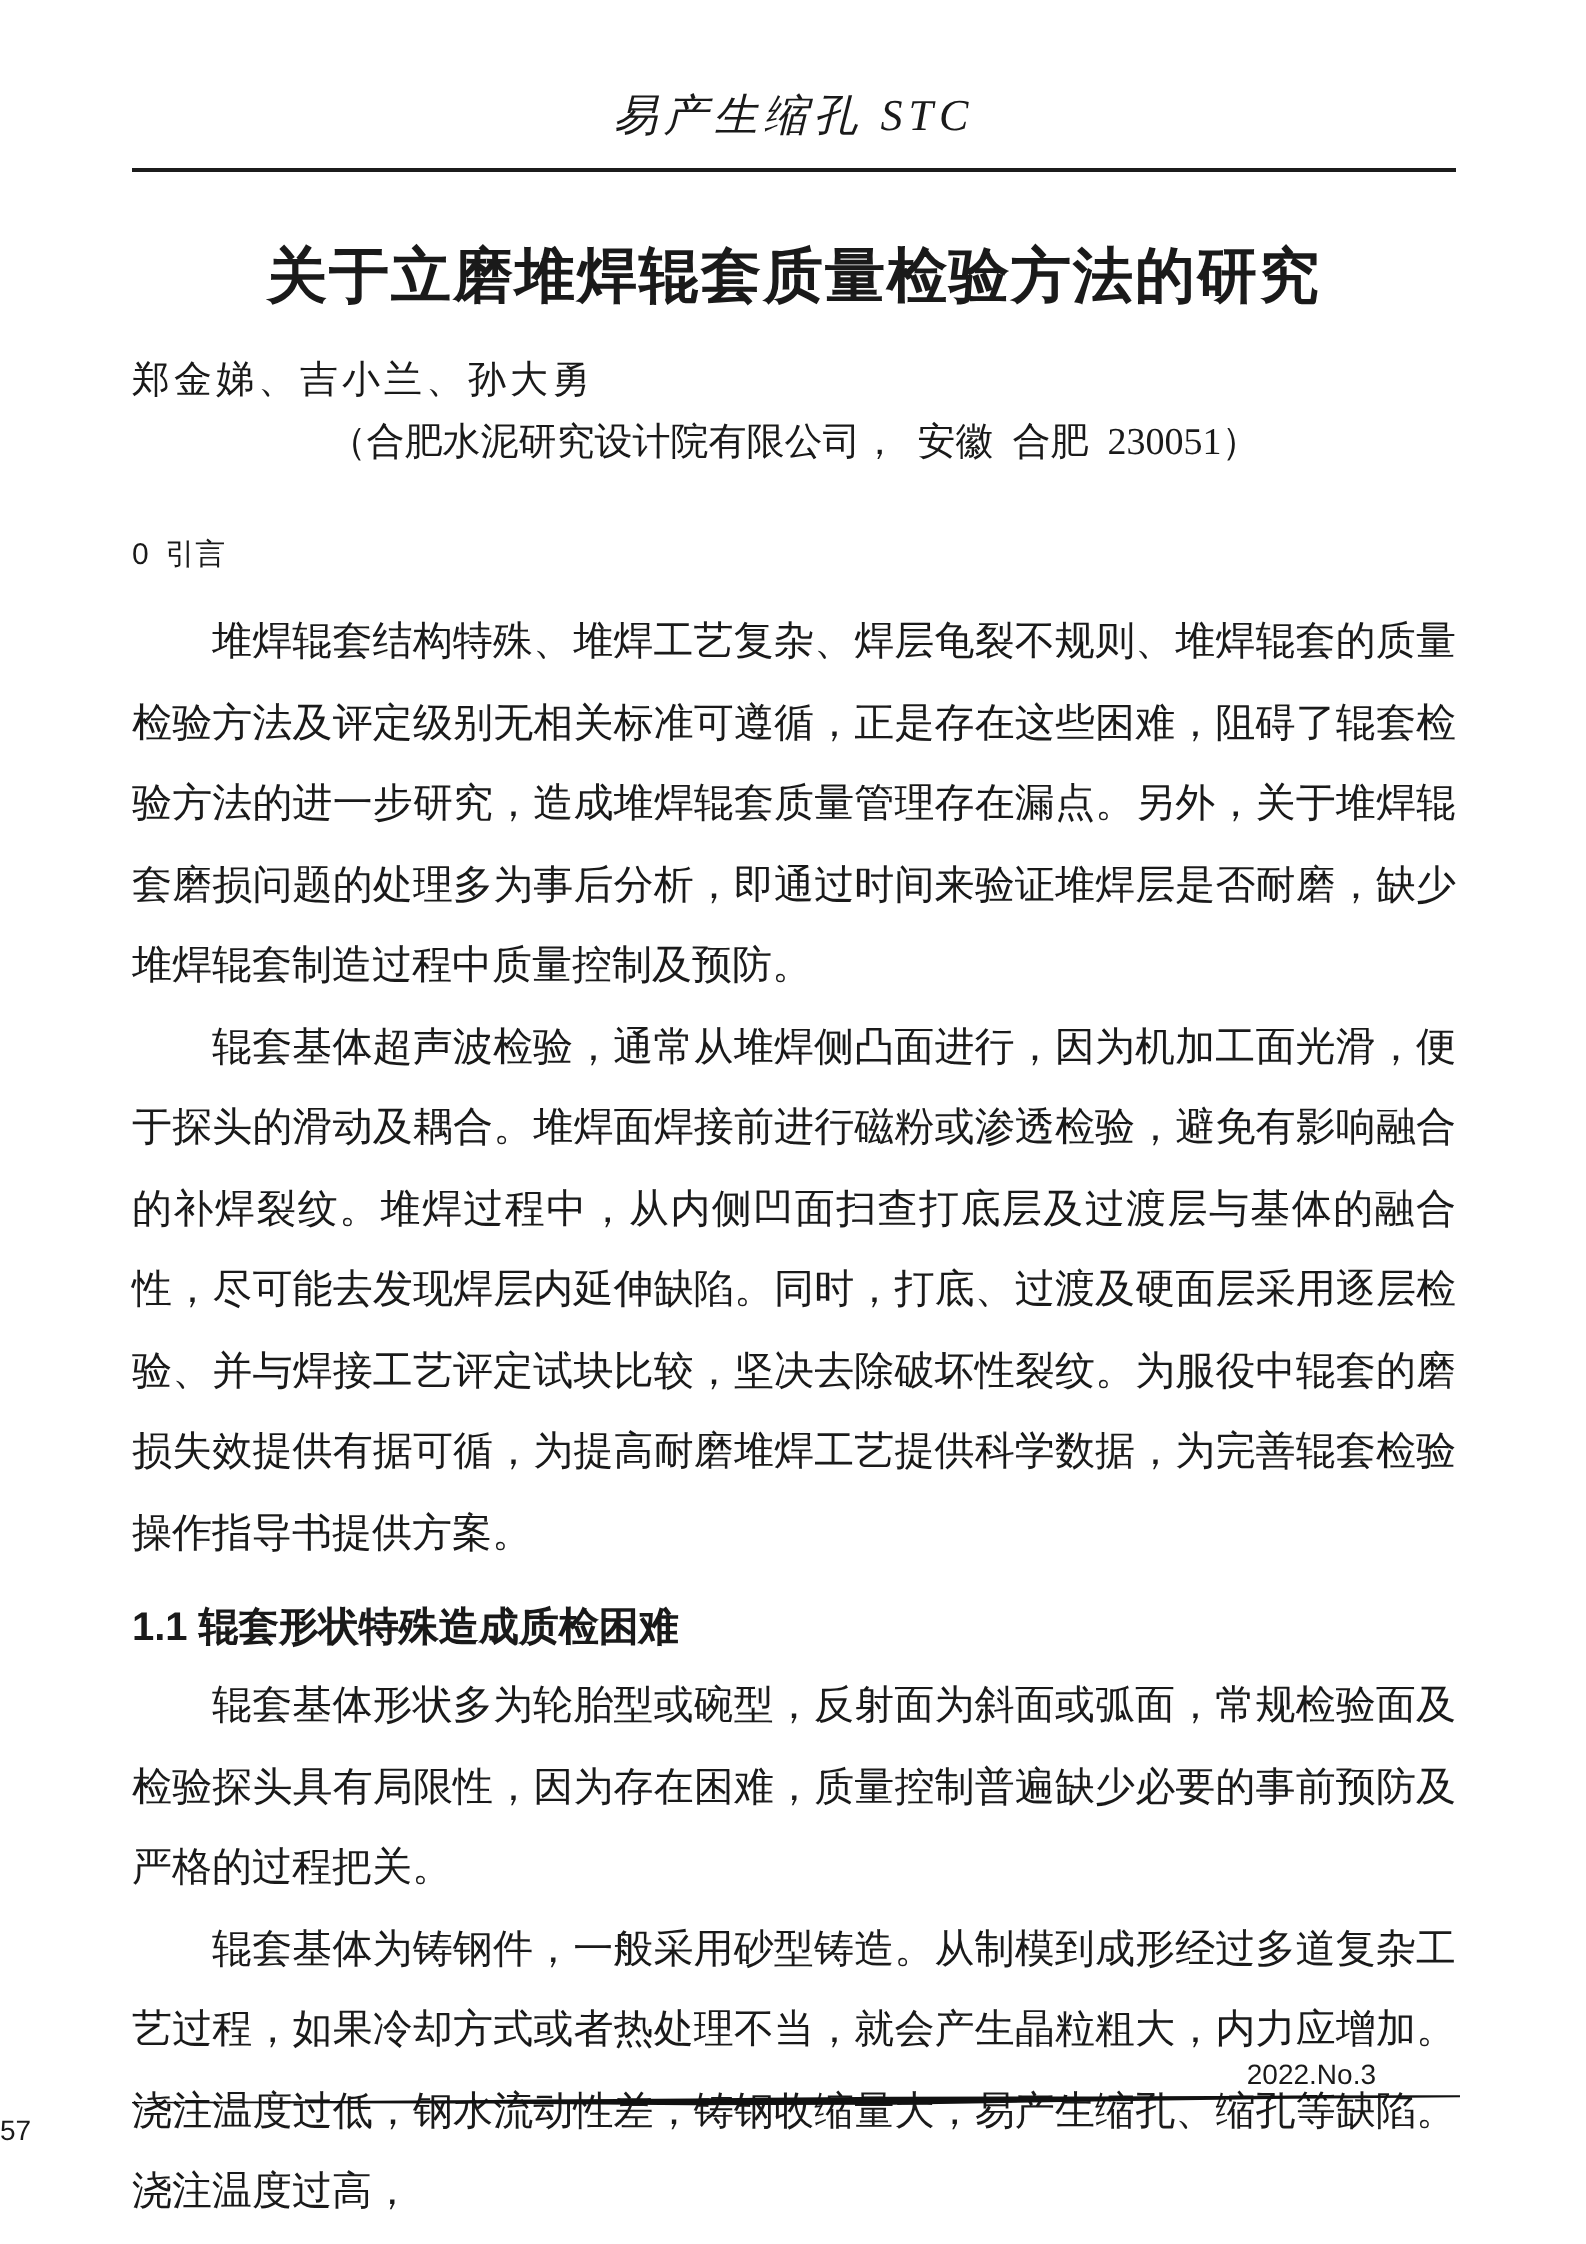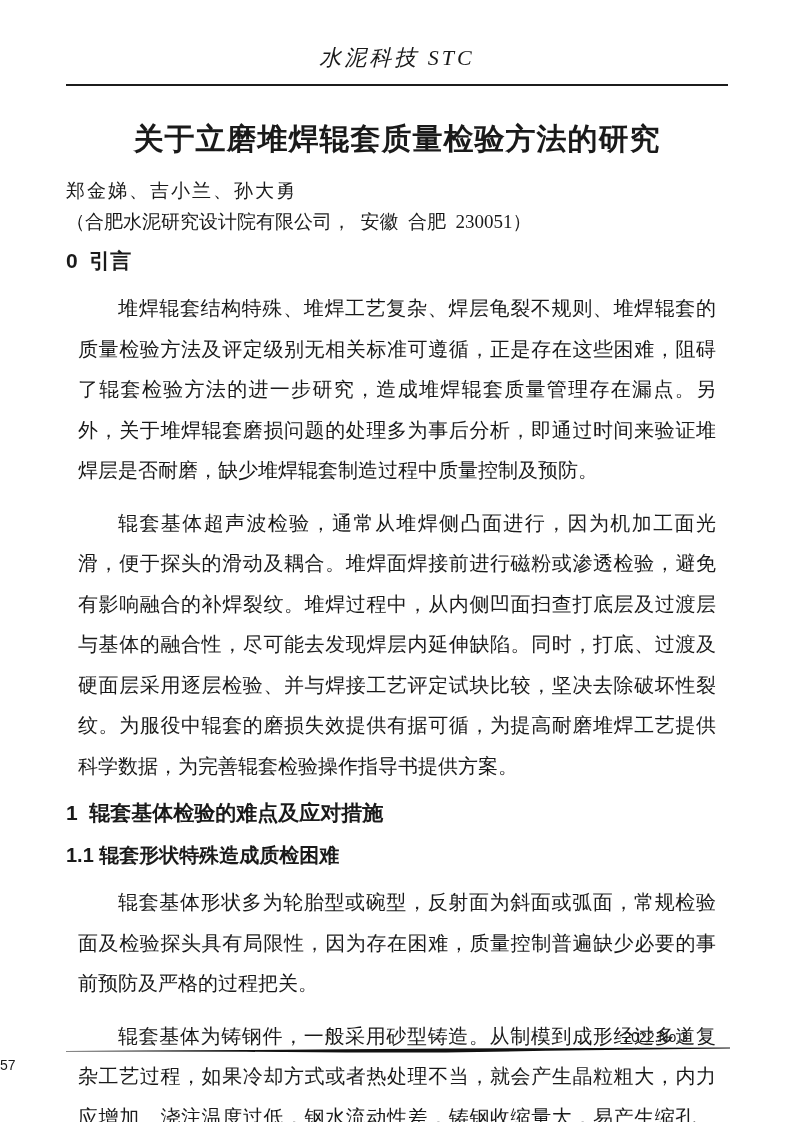--- a/index.html
+++ b/index.html
@@ -44,45 +44,45 @@
   }
   .authors {
     margin-top: 18px;
     text-align: left;
     font-size: 19px;
     line-height: 26px;
     letter-spacing: 2px;
   }
   .affiliation {
     margin-top: 5px;
-    text-align: left;
+    text-align: center;
     font-size: 19px;
     line-height: 26px;
     white-space: pre-wrap;
   }
   .sec-heading-1 {
-    margin-top: 11px;
+    margin-top: 28px;
     margin-bottom: 8px;
-    font-size: 21px;
+    font-size: 15px;
     line-height: 30px;
-    font-weight: 700;
+    font-weight: 400;
     font-family: "Liberation Sans", "DejaVu Sans", sans-serif;
     white-space: pre-wrap;
   }
   .sec-heading-2 {
     margin-top: 12px;
     margin-bottom: 4px;
     font-size: 20px;
     line-height: 30px;
     font-weight: 700;
     font-family: "Liberation Sans", "DejaVu Sans", sans-serif;
     white-space: pre-wrap;
   }
   .para {
-    margin: 12px;
+    margin: 0;
     font-size: 20px;
     line-height: 40.5px;
     text-align: justify;
     text-indent: 2em;
   }
   .footer-rule {
     position: absolute;
     left: 66px;
     top: 1046px;
     width: 664px;
@@ -106,37 +106,36 @@
     line-height: 18px;
     font-family: "Liberation Sans", "DejaVu Sans", sans-serif;
   }
 </style>
 </head>
 <body>
 
 <div class="page">
   <div class="content">
 
-    <div class="journal-header">水泥科技 STC</div>
+    <div class="journal-header">易产生缩孔 STC</div>
 
     <div class="header-rule"></div>
 
     <div class="paper-title">关于立磨堆焊辊套质量检验方法的研究</div>
 
     <div class="authors">郑金娣、吉小兰、孙大勇</div>
 
     <div class="affiliation">（合肥水泥研究设计院有限公司，  安徽  合肥  230051）</div>
 
     <div class="sec-heading-1">0  引言</div>
 
     <p class="para">堆焊辊套结构特殊、堆焊工艺复杂、焊层龟裂不规则、堆焊辊套的质量检验方法及评定级别无相关标准可遵循，正是存在这些困难，阻碍了辊套检验方法的进一步研究，造成堆焊辊套质量管理存在漏点。另外，关于堆焊辊套磨损问题的处理多为事后分析，即通过时间来验证堆焊层是否耐磨，缺少堆焊辊套制造过程中质量控制及预防。</p>
 
     <p class="para">辊套基体超声波检验，通常从堆焊侧凸面进行，因为机加工面光滑，便于探头的滑动及耦合。堆焊面焊接前进行磁粉或渗透检验，避免有影响融合的补焊裂纹。堆焊过程中，从内侧凹面扫查打底层及过渡层与基体的融合性，尽可能去发现焊层内延伸缺陷。同时，打底、过渡及硬面层采用逐层检验、并与焊接工艺评定试块比较，坚决去除破坏性裂纹。为服役中辊套的磨损失效提供有据可循，为提高耐磨堆焊工艺提供科学数据，为完善辊套检验操作指导书提供方案。</p>
 
-    <div class="sec-heading-1">1  辊套基体检验的难点及应对措施</div>
 
     <div class="sec-heading-2">1.1 辊套形状特殊造成质检困难</div>
 
     <p class="para">辊套基体形状多为轮胎型或碗型，反射面为斜面或弧面，常规检验面及检验探头具有局限性，因为存在困难，质量控制普遍缺少必要的事前预防及严格的过程把关。</p>
 
 
     <p class="para">辊套基体为铸钢件，一般采用砂型铸造。从制模到成形经过多道复杂工艺过程，如果冷却方式或者热处理不当，就会产生晶粒粗大，内力应增加。浇注温度过低，钢水流动性差，铸钢收缩量大，易产生缩孔、缩孔等缺陷。浇注温度过高，</p>
 
   </div>
 

